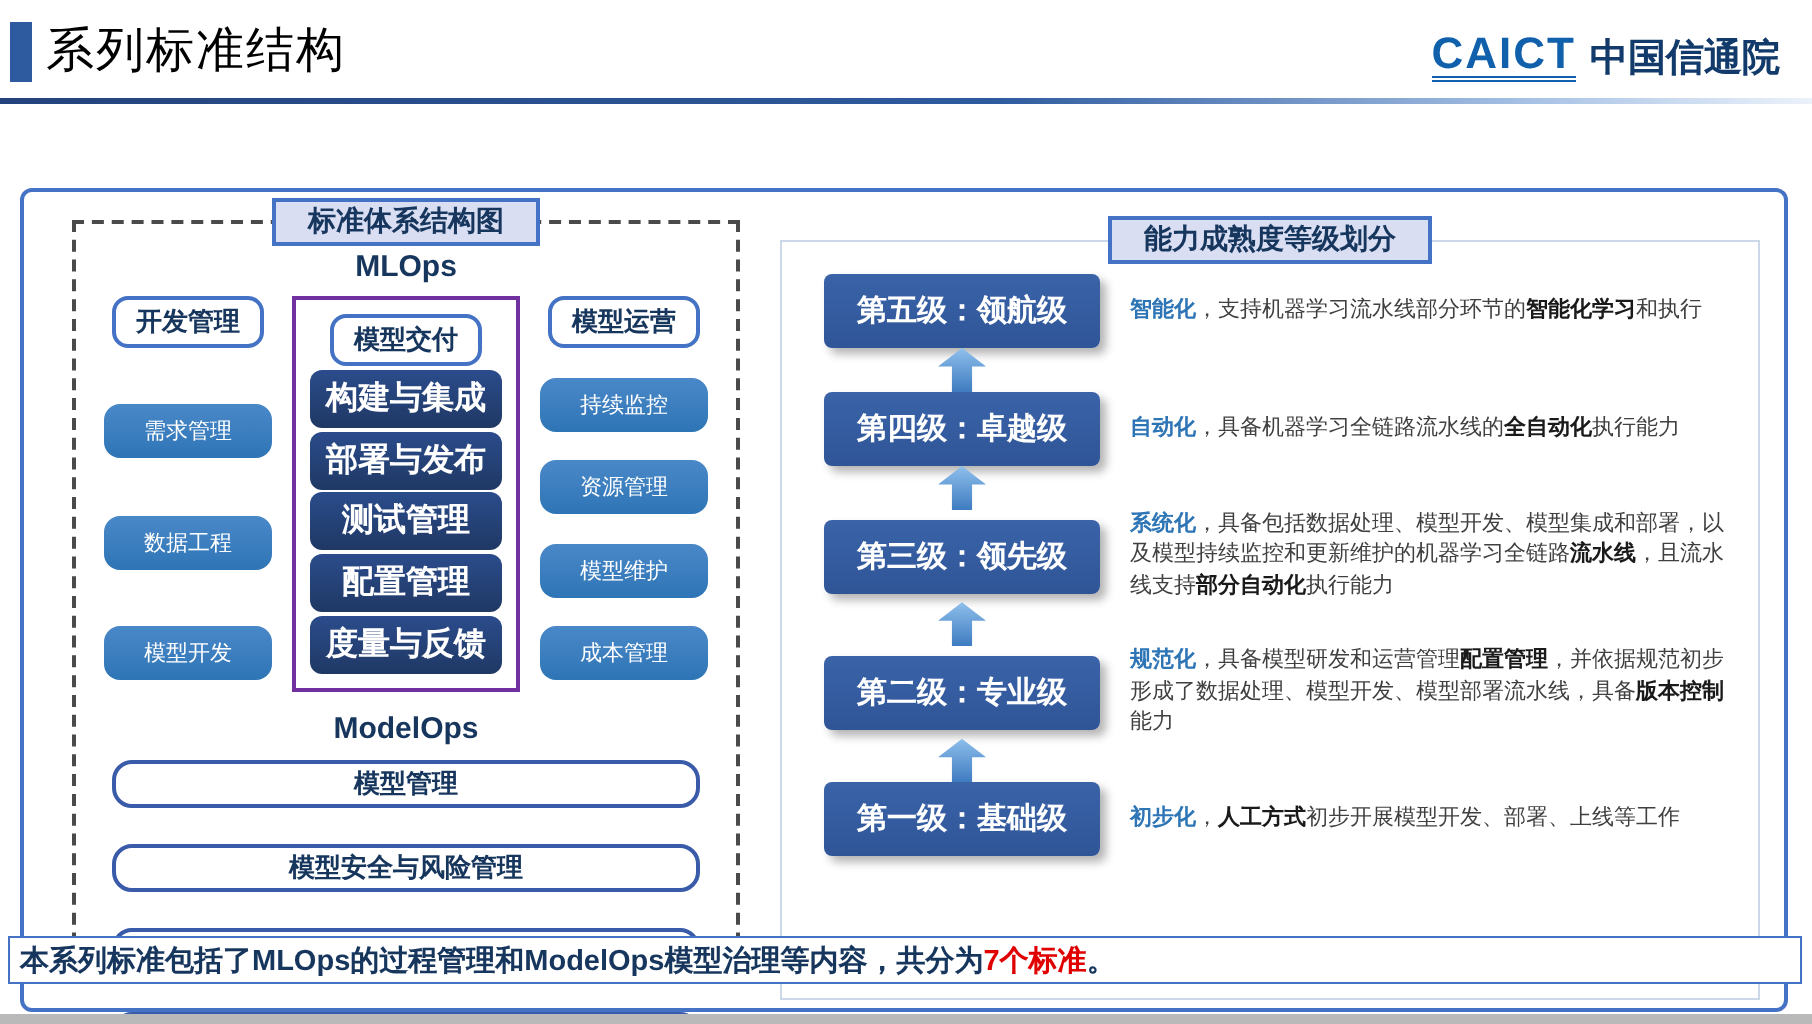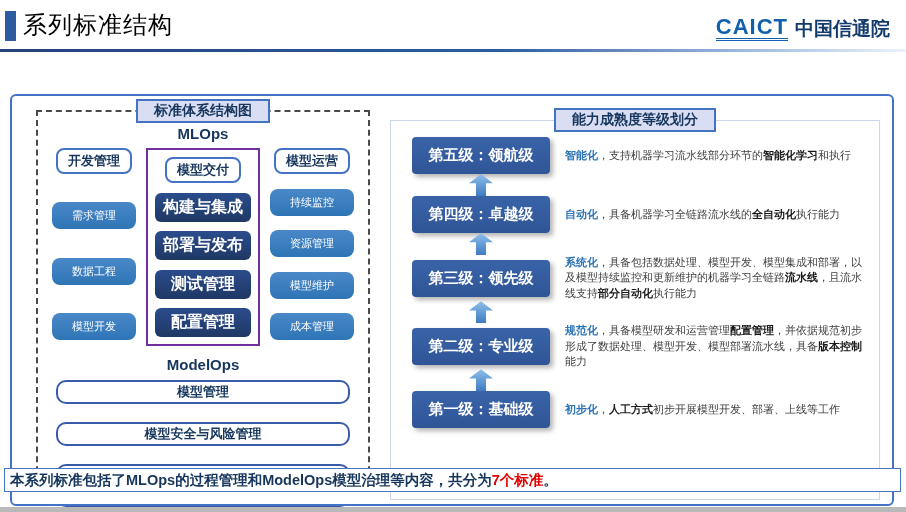--- a/index.html
+++ b/index.html
@@ -105,20 +105,21 @@
           <div class="btn-blue">数据工程</div>
           <div class="btn-blue">模型开发</div>
         </div>
 
         <div class="col col-delivery">
           <div class="col-header">模型交付</div>
           <div class="btn-dark">构建与集成</div>
           <div class="btn-dark">部署与发布</div>
           <div class="btn-dark">测试管理</div>
           <div class="btn-dark">配置管理</div>
+          <div class="btn-dark">度量与反馈</div>
         </div>
 
         <div class="col col-plain">
           <div class="col-header">模型运营</div>
           <div class="btn-blue">持续监控</div>
           <div class="btn-blue">资源管理</div>
           <div class="btn-blue">模型维护</div>
           <div class="btn-blue">成本管理</div>
         </div>
       </div>

